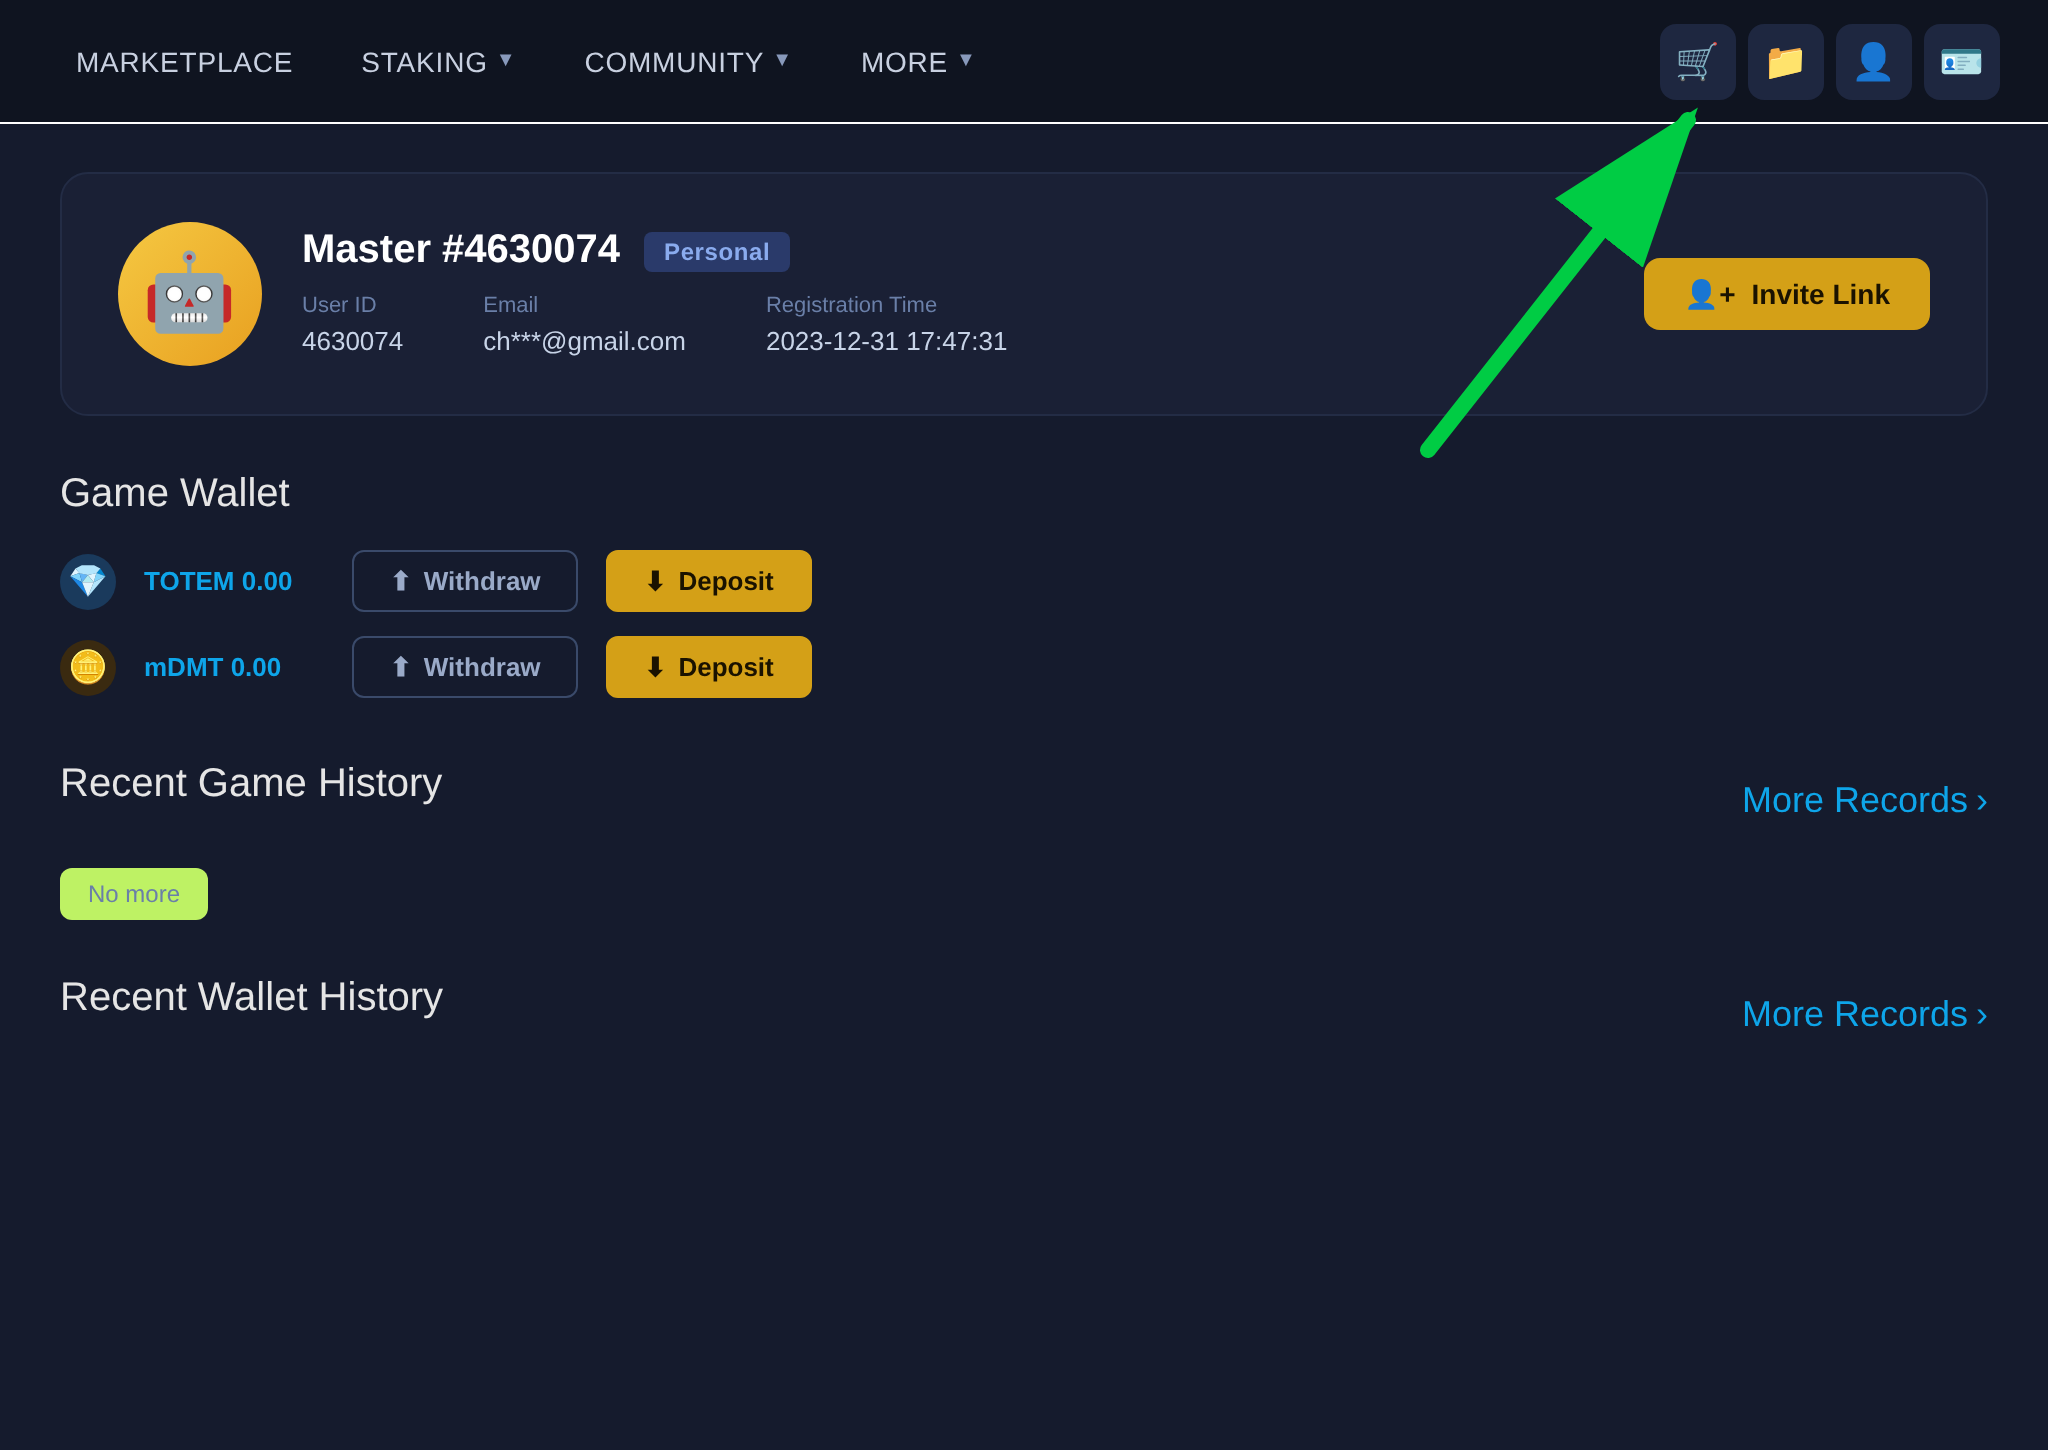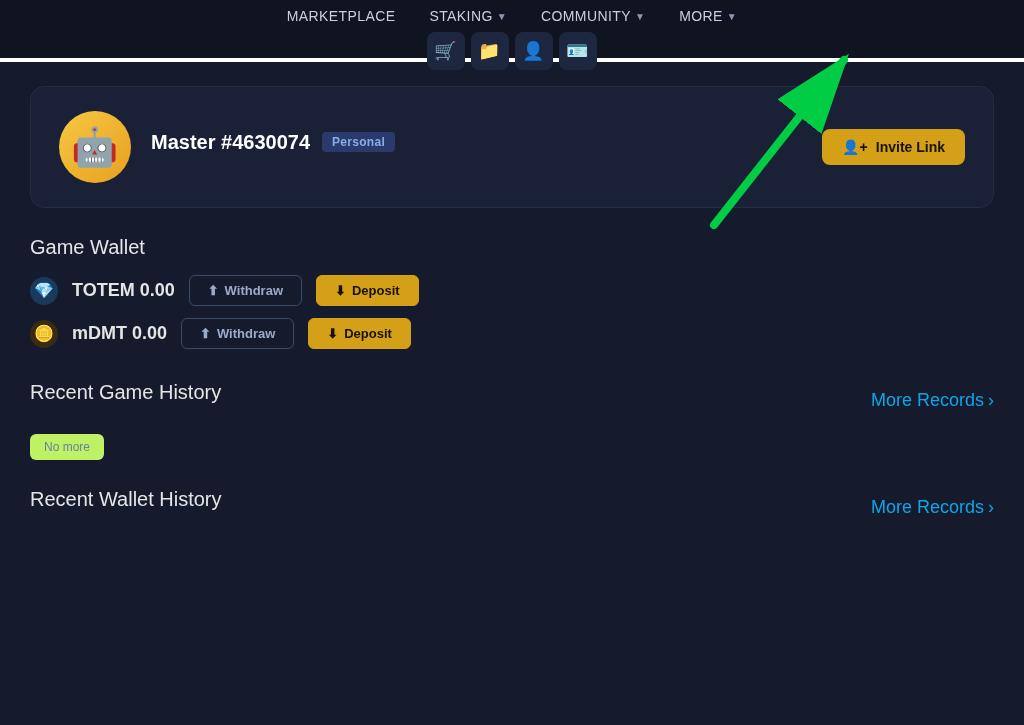--- a/index.html
+++ b/index.html
@@ -13,22 +13,21 @@
       position: relative;
     }
 
     
     nav {
       background-color: #0f1420;
       display: flex;
       align-items: center;
       padding: 0 24px;
       height: 62px;
-      border-bottom: 4px solid #ffffff;
-      flex-direction: column;
+      border-bottom: 1px solid #ffffff;
     }
     .nav-links {
       display: flex;
       align-items: center;
       gap: 6px;
       flex: 1;
     }
     .nav-link {
       color: #c8d0e0;
       font-size: 14px;
@@ -170,23 +169,23 @@
       border-radius: 50%;
       display: flex;
       align-items: center;
       justify-content: center;
       font-size: 16px;
       flex-shrink: 0;
     }
     .token-icon.totem { background: #1a3a5c; }
     .token-icon.mdmt { background: #3a2a10; }
     .token-label {
-      font-size: 18px;
+      font-size: 13px;
       font-weight: 600;
-      color: #e5e5e5;
+      color: #0ea5e9;
       min-width: 90px;
     }
     .wallet-btn {
       border-radius: 6px;
       padding: 7px 18px;
       font-size: 13px;
       font-weight: 600;
       cursor: pointer;
       display: flex;
       align-items: center;
@@ -287,20 +286,34 @@
 <div class="main">
 
   <div class="profile-card">
     <div class="avatar-circle">
       <span class="avatar-face">🤖</span>
     </div>
     <div class="profile-info">
       <div class="profile-name-row">
         <span class="profile-name">Master #4630074</span>
         <span class="badge-personal">Personal</span>
+      </div>
+      <div class="profile-meta">
+        <div class="meta-item">
+          <label>User ID</label>
+          <span>4630074</span>
+        </div>
+        <div class="meta-item">
+          <label>Email</label>
+          <span>ch***@gmail.com</span>
+        </div>
+        <div class="meta-item">
+          <label>Registration Time</label>
+          <span>2023-12-31 17:47:31</span>
+        </div>
       </div>
     </div>
     <button class="invite-btn">
       <span>👤+</span>
       <span>Invite Link</span>
     </button>
   </div>
 
   <div class="wallet-section">
     <div class="section-title">Game Wallet</div>

